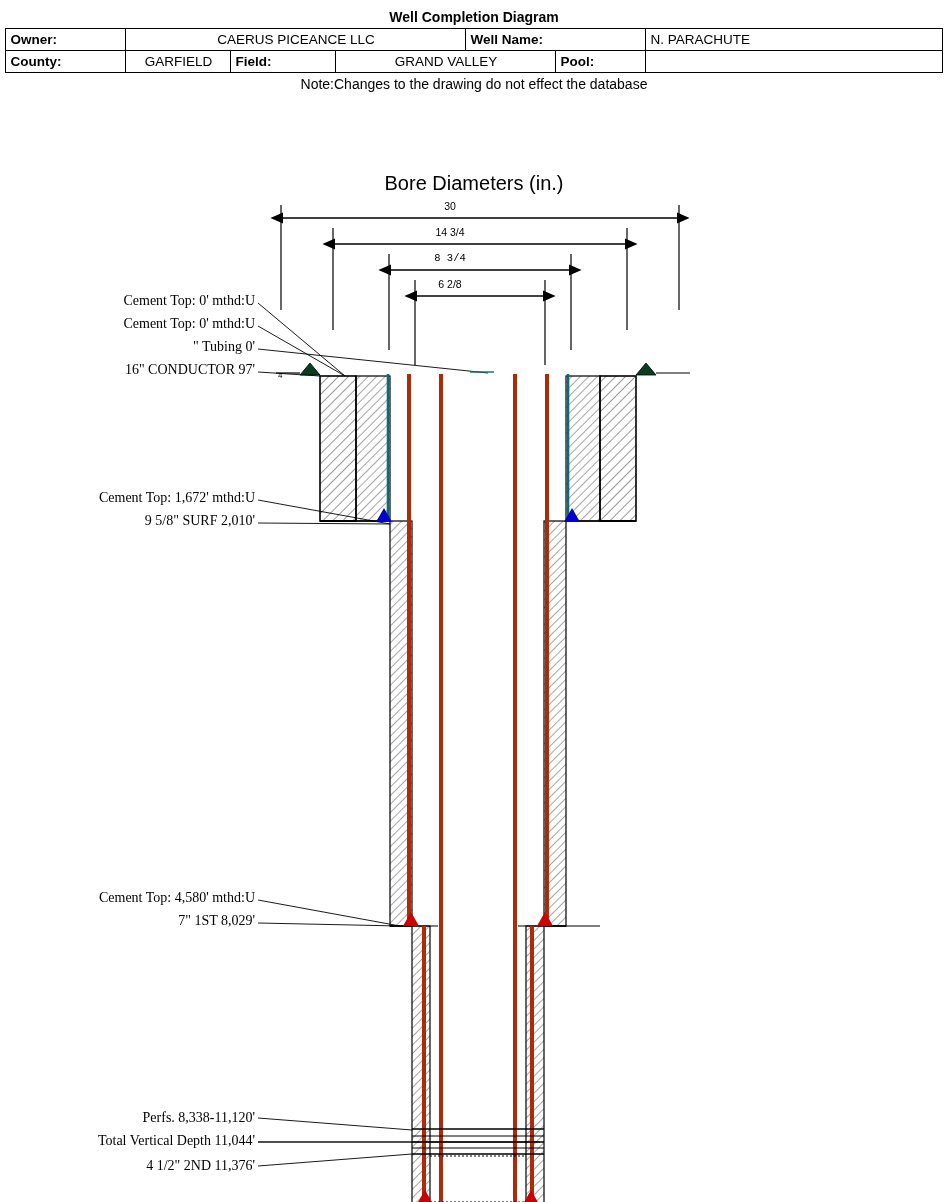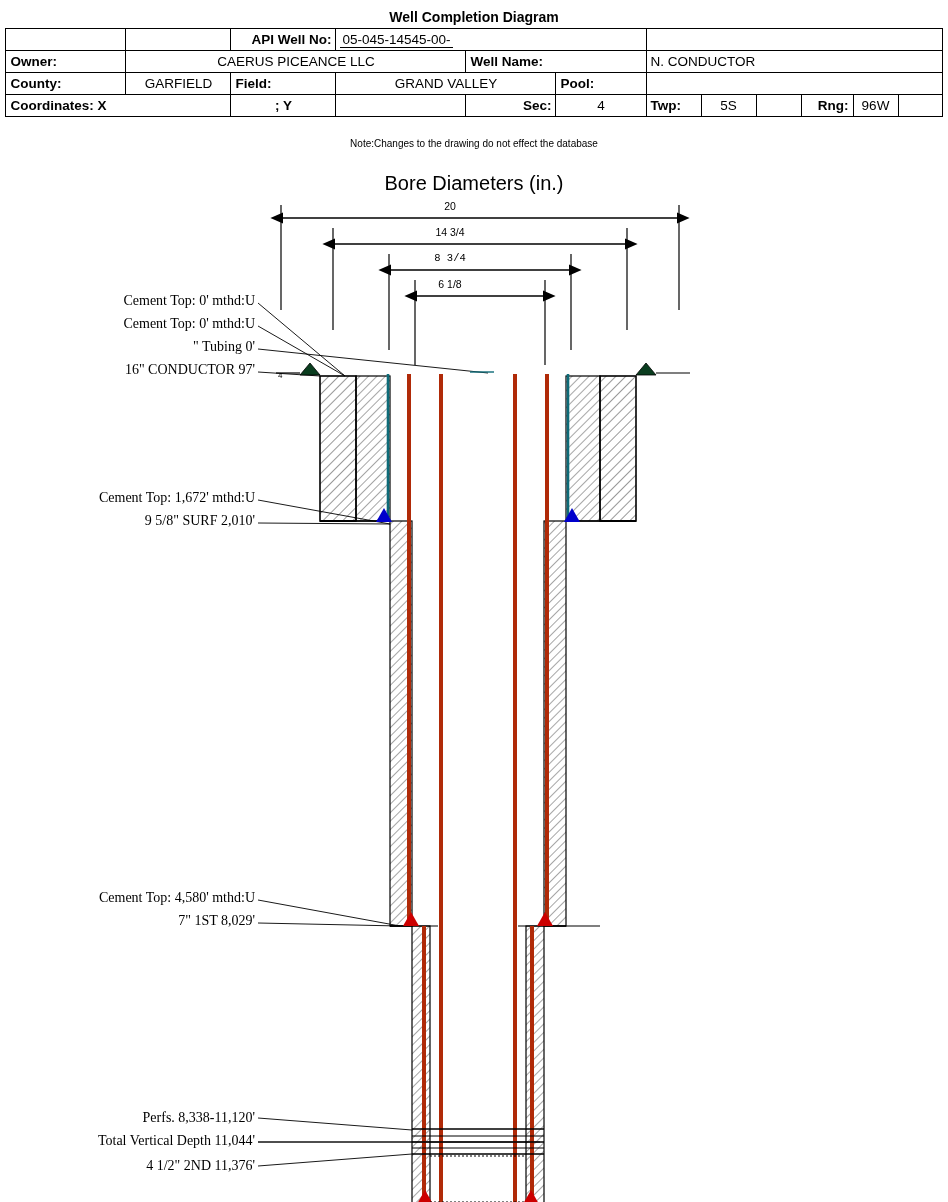--- a/index.html
+++ b/index.html
@@ -44,22 +44,22 @@
   td.l { text-align: left; }
   td.noline { border: none; }
   .api-row td { border-top: 1px solid #000; }
   .underline-val {
     border-bottom: 1px solid #000;
     display: inline-block;
     padding: 0 2px;
   }
   .note {
     text-align: center;
-    font-size: 10px;
-    margin-top: 21px;
+    font-size: 14px;
+    margin-top: 3px;
   }
 
   
   #diagram-area {
     position: absolute;
     left: 0;
     top: 150px;
     width: 948px;
     height: 1052px;
   }
@@ -100,67 +100,47 @@
     <col style="width:90px">
     <col style="width:90px">
     <col style="width:55px">
     <col style="width:55px">
     <col style="width:45px">
     <col style="width:52px">
     <col style="width:45px">
     <col style="width:44px">
   </colgroup>
   <tbody>
-      <tr class="api-row">
-    <td class="noline"></td>
-    <td class="noline"></td>
-    <td class="noline b" style="text-align:right">API Well No:</td>
-    <td class="noline l" colspan="3"><span class="underline-val">05-045-14545-00-</span></td>
-    <td class="noline" colspan="6"></td>
-  </tr>
   <tr>
     <td class="b">Owner:</td>
     <td class="c" colspan="3">CAERUS PICEANCE LLC</td>
     <td class="b" colspan="2">Well Name:</td>
-    <td class="l" colspan="6">N. CONDUCTOR</td>
+    <td class="l" colspan="6">N. PARACHUTE</td>
   </tr>
   <tr>
     <td class="b">County:</td>
     <td class="c">GARFIELD</td>
     <td class="b">Field:</td>
     <td class="c" colspan="2">GRAND VALLEY</td>
     <td class="b">Pool:</td>
     <td colspan="6"></td>
   </tr>
-  <tr>
-    <td class="b" colspan="2">Coordinates: X</td>
-    <td class="b c">; Y</td>
-    <td></td>
-    <td class="b" style="text-align:right">Sec:</td>
-    <td class="c">4</td>
-    <td class="b">Twp:</td>
-    <td class="c">5S</td>
-    <td></td>
-    <td class="b" style="text-align:right">Rng:</td>
-    <td class="c">96W</td>
-    <td></td>
-  </tr>
 </tbody>
   </table>
 
 <div class="note">Note:Changes to the drawing do not effect the database</div>
 
 <div id="diagram-area">
 
   <div class="bore-title">Bore Diameters (in.)</div>
 
-  <div class="dim" style="left:420px; top:50px; width:60px;">20</div>
+  <div class="dim" style="left:420px; top:50px; width:60px;">30</div>
   <div class="dim" style="left:420px; top:76px; width:60px;">14 3/4</div>
   <div class="dim" style="left:420px; top:102px; width:60px;font-family:Liberation Mono, monospace;">8 3/4</div>
-  <div class="dim" style="left:420px; top:128px; width:60px;">6 1/8</div>
+  <div class="dim" style="left:420px; top:128px; width:60px;">6 2/8</div>
 
   <div class="lbl right" style="left:30px; top:143px; width:225px;">Cement Top: 0' mthd:U</div>
   <div class="lbl right" style="left:30px; top:166px; width:225px;">Cement Top: 0' mthd:U</div>
   <div class="lbl right" style="left:30px; top:189px; width:225px;">" Tubing 0'</div>
   <div class="lbl right" style="left:30px; top:212px; width:225px;">16" CONDUCTOR  97'</div>
   <div class="lbl right" style="left:30px; top:340px; width:225px;">Cement Top: 1,672' mthd:U</div>
   <div class="lbl right" style="left:30px; top:363px; width:225px;">9 5/8" SURF     2,010'</div>
   <div class="lbl right" style="left:30px; top:740px; width:225px;">Cement Top: 4,580' mthd:U</div>
   <div class="lbl right" style="left:30px; top:763px; width:225px;">7" 1ST          8,029'</div>
   <div class="lbl right" style="left:30px; top:960px; width:225px;">Perfs. 8,338-11,120'</div>

